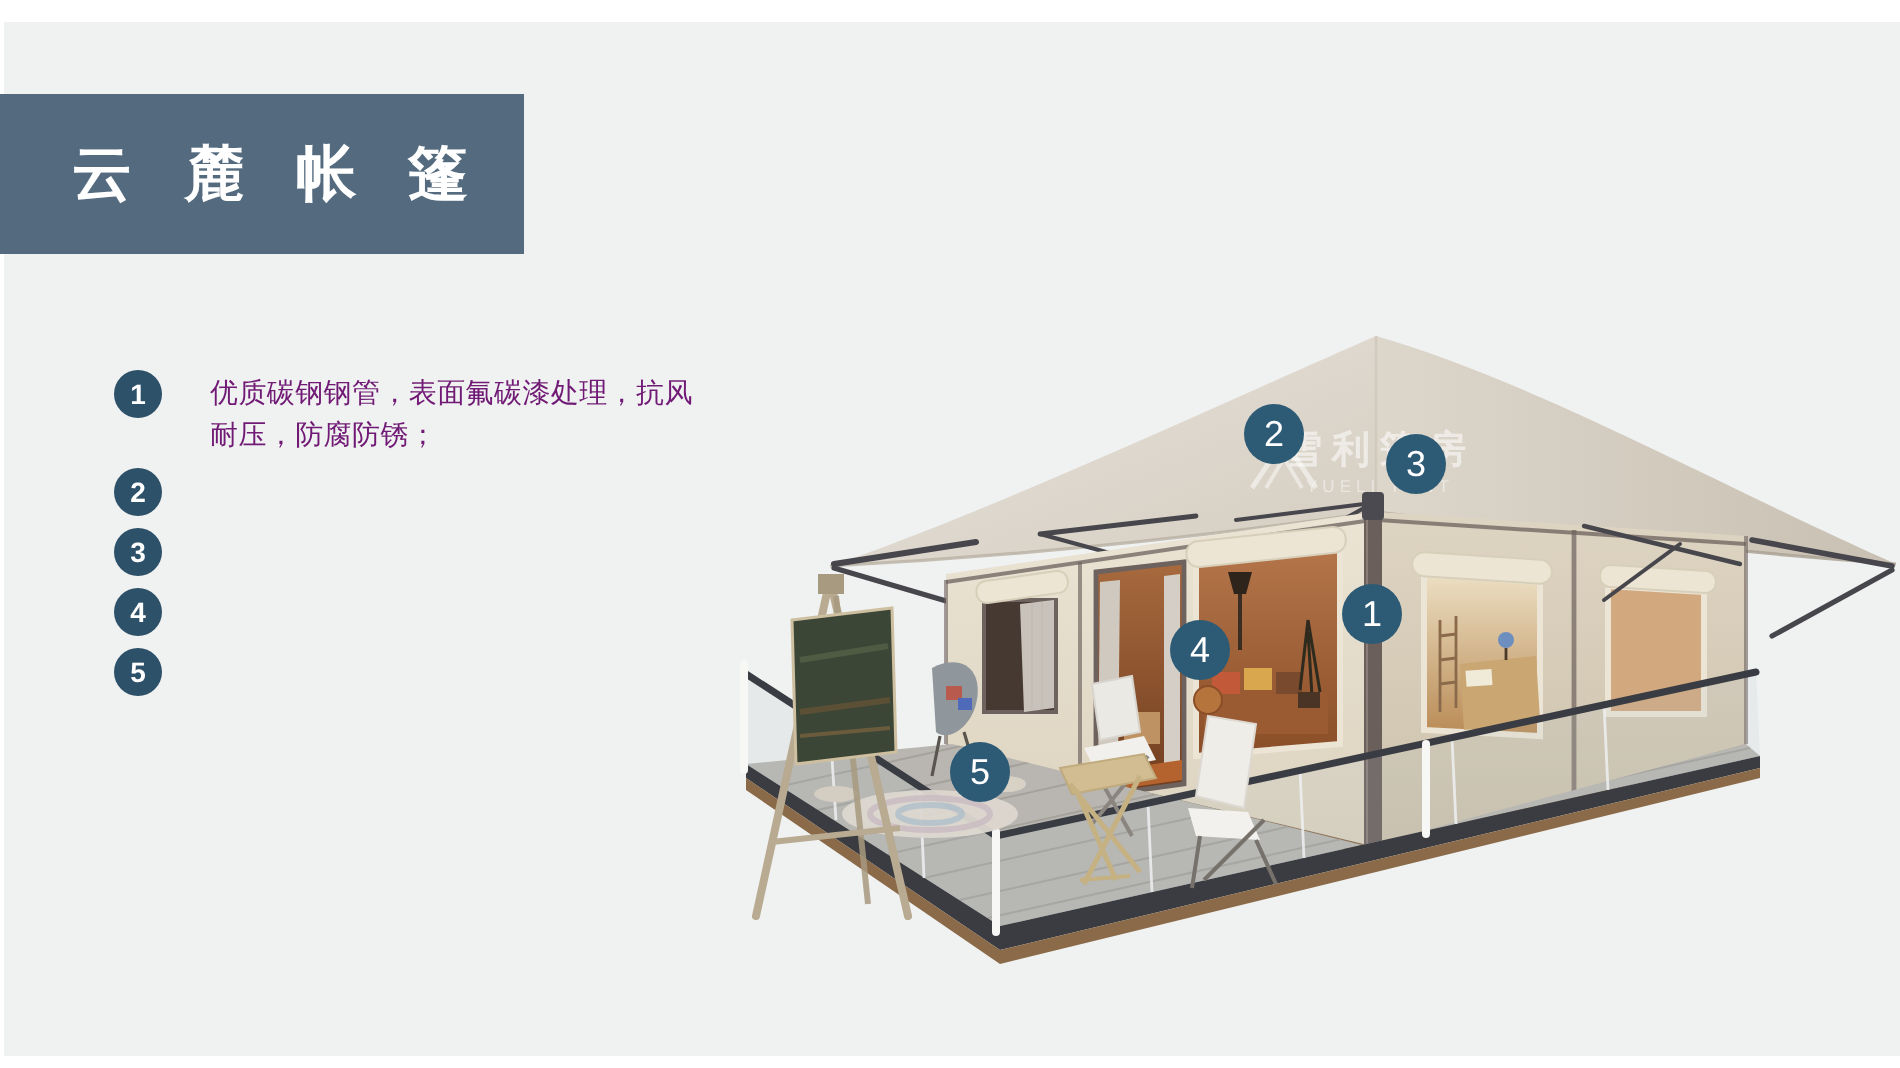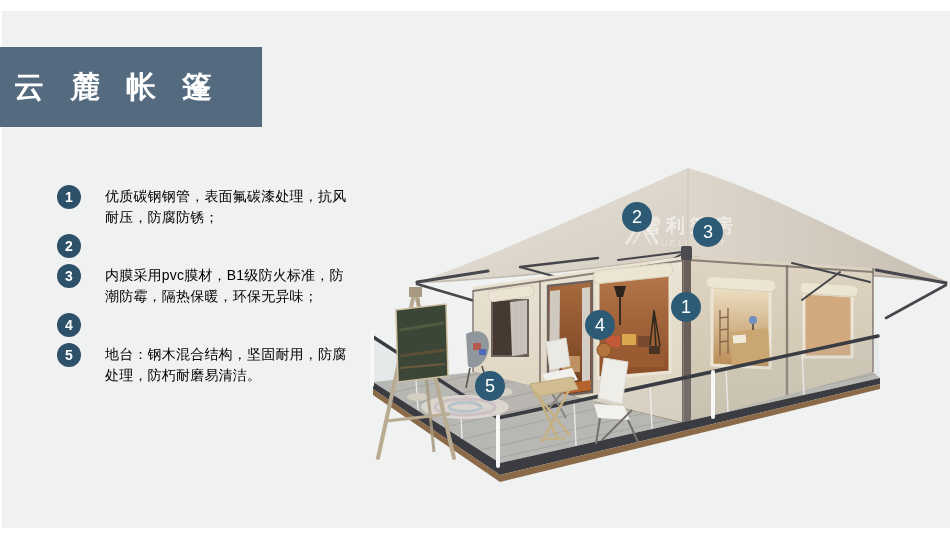--- a/index.html
+++ b/index.html
@@ -1,25 +1,25 @@
 <!DOCTYPE html>
 <html><head>
 <meta charset="utf-8">
 <style>
   html,body{margin:0;padding:0;}
   body{width:950px;height:534px;background:#ffffff;font-family:"Liberation Sans","DejaVu Sans",sans-serif;overflow:hidden;position:relative;}
   .page{position:absolute;inset:0;background:#ffffff;}
   .panel{position:absolute;left:2px;right:0;top:11px;bottom:6px;background:#f0f1f1;}
   .banner{position:absolute;left:0;top:47px;width:262px;height:80px;background:#546a7e;display:flex;align-items:center;}
-  .banner .title{color:#ffffff;font-size:30px;font-weight:bold;letter-spacing:26px;padding-left:14px;white-space:nowrap;}
+  .banner .title{color:#ffffff;font-size:30px;font-weight:bold;letter-spacing:26px;padding-left:36px;white-space:nowrap;}
   .features{position:absolute;left:57px;top:186px;width:310px;}
   .feature{display:flex;margin-bottom:7px;}
   .feature .num{flex:0 0 24px;width:24px;height:24px;border-radius:50%;background:#2d5169;color:#fff;
     font-size:14px;font-weight:bold;display:flex;align-items:center;justify-content:center;margin-right:24px;margin-top:-1px;}
-  .feature .txt{width:244px;font-size:14px;line-height:21px;color:#000000;letter-spacing:0.2px;}
+  .feature .txt{width:244px;font-size:14px;line-height:21px;color:#701a75;letter-spacing:0.2px;}
   .tent{position:absolute;left:370px;top:160px;width:580px;height:340px;}
   .tent svg{position:absolute;left:0;top:0;}
   .marker{position:absolute;width:30px;height:30px;border-radius:50%;background:#2d5b75;color:#ffffff;
     font-size:18px;display:flex;align-items:center;justify-content:center;z-index:3;}
   .watermark{position:absolute;left:250px;top:56px;width:140px;text-align:center;z-index:2;color:rgba(255,255,255,0.55);pointer-events:none;}
   .watermark .wm-logo{display:block;margin:0 auto;}
   .watermark .wm-text{font-size:19px;font-weight:bold;letter-spacing:5px;line-height:20px;}
   .watermark .wm-sub{font-size:8.5px;letter-spacing:2.5px;margin-top:2px;color:rgba(255,255,255,0.45);}
 </style>
 </head>
@@ -35,28 +35,26 @@
   <div class="features">
     <div class="feature">
       <div class="num">1</div>
       <div class="txt">优质碳钢钢管，表面氟碳漆处理，抗风耐压，防腐防锈；</div>
     </div>
     <div class="feature">
       <div class="num">2</div>
     </div>
     <div class="feature">
       <div class="num">3</div>
-      <div class="txt">内膜采用pvc膜材，B1级防火标准，防潮防霉，隔热保暖，环保无异味；</div>
     </div>
     <div class="feature">
       <div class="num">4</div>
     </div>
     <div class="feature">
       <div class="num">5</div>
-      <div class="txt">地台：钢木混合结构，坚固耐用，防腐处理，防朽耐磨易清洁。</div>
     </div>
   </div>
 
   <div class="tent">
     <svg width="580" height="340" viewBox="0 0 580 340">
       <defs>
         <linearGradient id="gRoofL" x1="0" y1="0" x2="1" y2="1">
           <stop offset="0" stop-color="#e7e2da"></stop>
             <stop offset="1" stop-color="#d5cdc1"></stop>
         </linearGradient>

